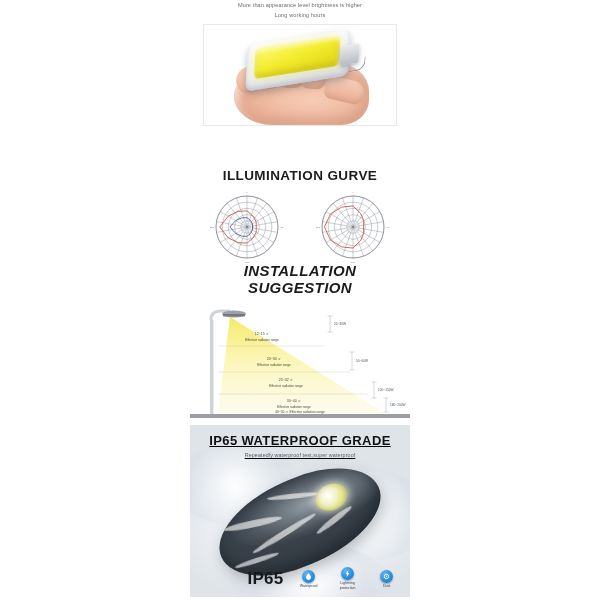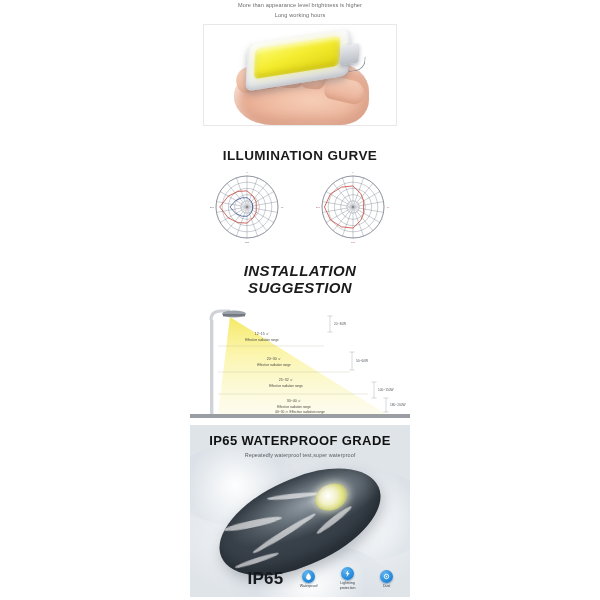--- a/index.html
+++ b/index.html
@@ -122,38 +122,38 @@
   .led-wire {
     position: absolute;
     right: -17px; top: 30px;
     width: 16px; height: 12px;
     border-bottom: 1.3px solid #8d9299;
     border-right: 1.3px solid #8d9299;
     border-radius: 0 0 9px 0;
   }
 
   
-  #sec-curve { top: 148px; }
+  #sec-curve { top: 168px; }
   #curve-title { font-size: 13.5px; }
 
   #curve-row {
     display: flex;
     justify-content: center;
     gap: 10px;
     margin-top: 8px;
   }
   .polar-wrap { width: 96px; height: 72px; }
 
   
   #sec-install { top: 262px; }
   #install-title { font-size: 15px; font-style: italic; }
   #install-diagram { margin-top: 6px; }
 
   
-  #sec-ip65 { top: 425px; }
+  #sec-ip65 { top: 425px; text-decoration: underline; }
   #ip65-panel {
     position: relative;
     width: 220px;
     height: 172px;
     background:
       radial-gradient(ellipse 140px 70px at 50% 62%, #ffffff 0%, #eef1f4 48%, #dfe4e9 100%);
     overflow: hidden;
   }
   .splash {
     position: absolute;

